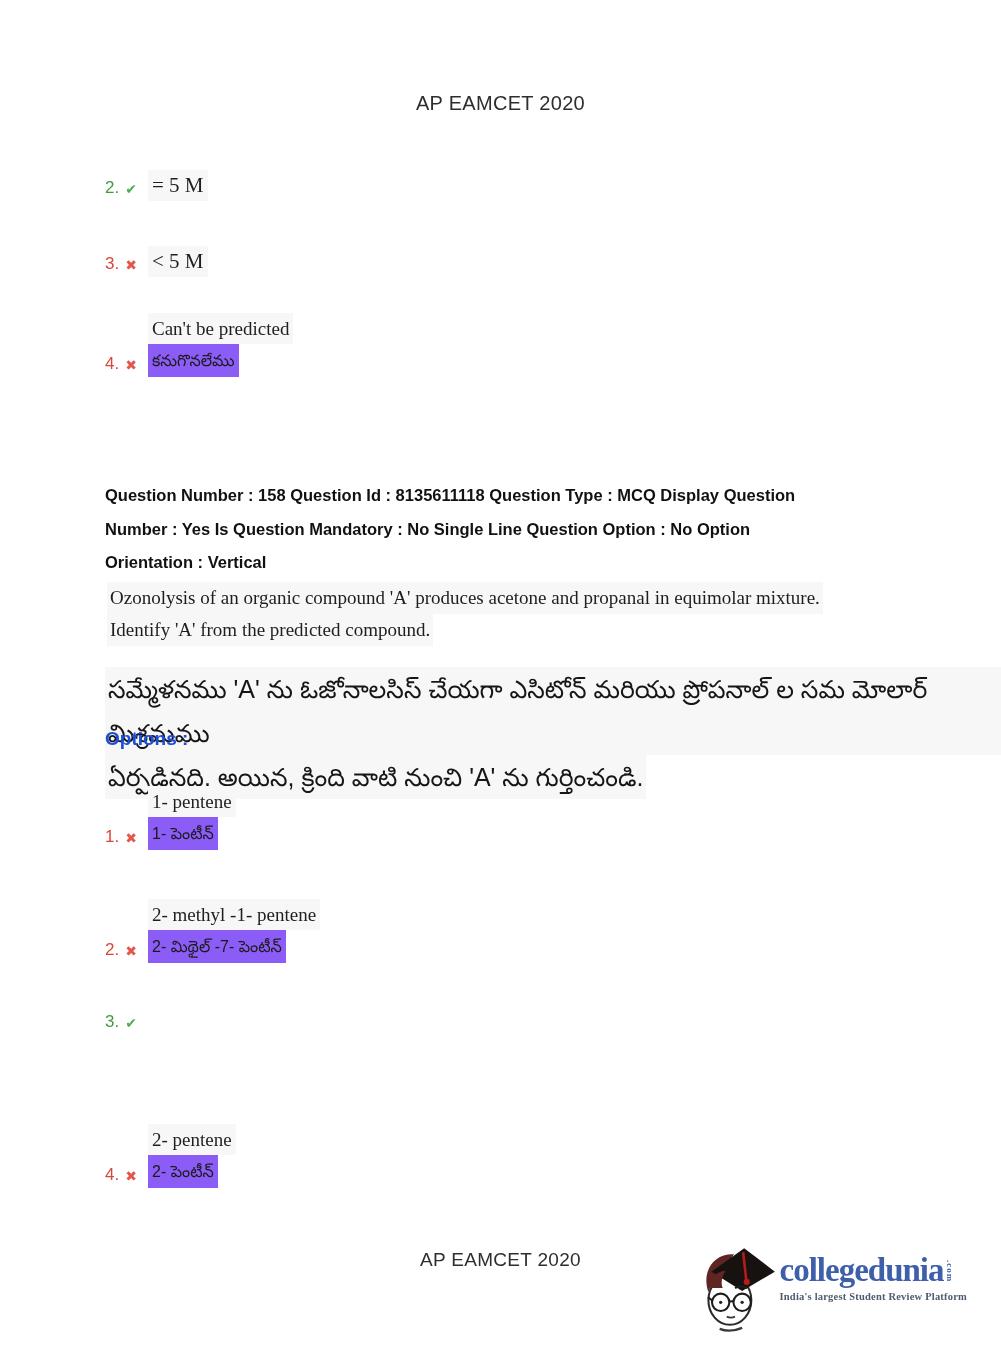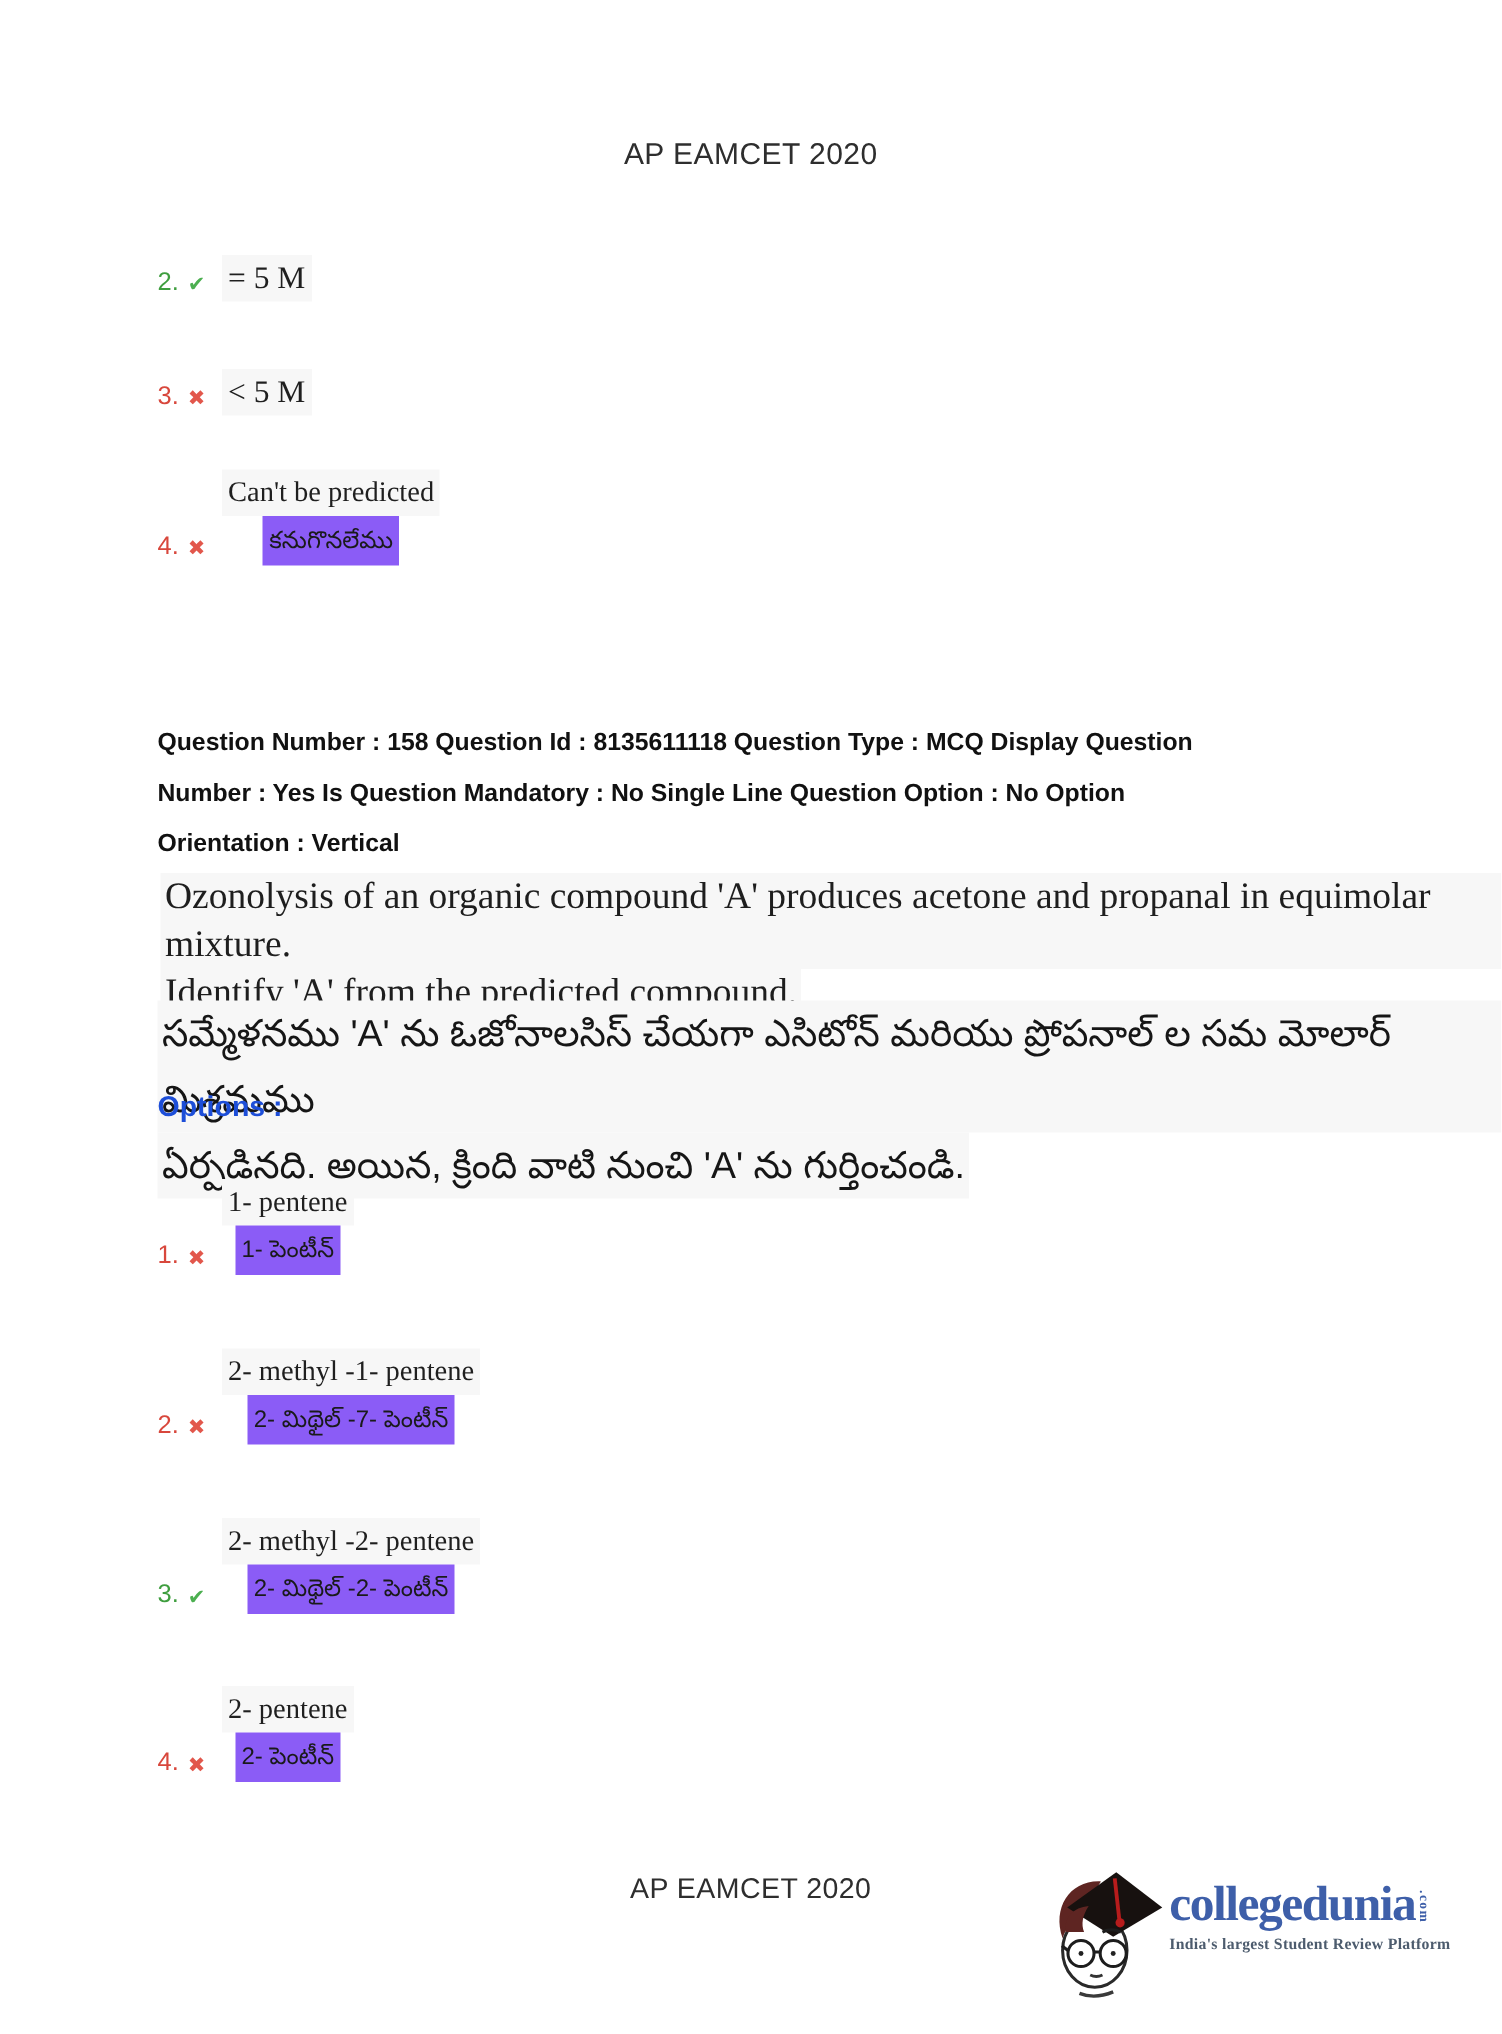--- a/index.html
+++ b/index.html
@@ -37,21 +37,21 @@
     padding-bottom:3px;
     font-size:17px;
   }
   .opt-num { font-size:17px; }
   .mark { font-size:14px; line-height:1; padding-top:1px; }
   .correct  .opt-num { color:#3f9e3f; }
   .correct  .mark    { color:#4caf50; }
   .incorrect .opt-num { color:#d8473c; }
   .incorrect .mark    { color:#e2574c; }
 
-  .opt-lines { display:flex; flex-direction:column; align-items:center; }
+  .opt-lines { display:flex; flex-direction:column; align-items:flex-start; }
   .en-serif {
     font-family:"Liberation Serif", serif;
     font-size:19px; line-height:31px;
     color:#1f1f1f;
     background:#f7f7f7;
     padding:0 4px;
   }
   .math { font-size:21px; }
   .te-text {
     font-size:16px; line-height:33px;
@@ -67,21 +67,21 @@
     font-size:16.5px;
     line-height:33.5px;
     color:#111111;
     white-space:nowrap;
   }
 
   
   .q-body-en {
     position:absolute; left:107px; top:582px;
     font-family:"Liberation Serif", serif;
-    font-size:25px; line-height:32px;text-decoration:underline;
+    font-size:19px; line-height:32px;text-decoration:underline;
   }
   .q-body-en .hl { background:#f7f7f7; padding:0 3px; display:inline-block; color:#1e1e1e; }
   .q-body-te {
     position:absolute; left:105px; top:667px;
     font-size:25px; line-height:44px;
   }
   .q-body-te .hl { background:#f7f7f7; padding:0 3px; display:inline-block; color:#161616; }
 
   .options-label {
     position:absolute; left:105px; top:728px;
@@ -184,24 +184,20 @@
     <span class="opt-lines">
       <span class="en-serif">2- methyl -1- pentene</span>
       <span class="te-text">2- మిథైల్ -7- పెంటీన్</span>
     </span>
   </div>
 
   <div class="opt-row correct" style="top:1012px">
     <span class="opt-prefix">
       <span class="opt-num">3.</span>
       <span class="mark">✔</span>
-    </span>
-    <span class="opt-lines">
-      <span class="en-serif">2- methyl -2- pentene</span>
-      <span class="te-text">2- మిథైల్ -2- పెంటీన్</span>
     </span>
   </div>
 
   <div class="opt-row incorrect" style="top:1124px">
     <span class="opt-prefix">
       <span class="opt-num">4.</span>
       <span class="mark">✖</span>
     </span>
     <span class="opt-lines">
       <span class="en-serif">2- pentene</span>

